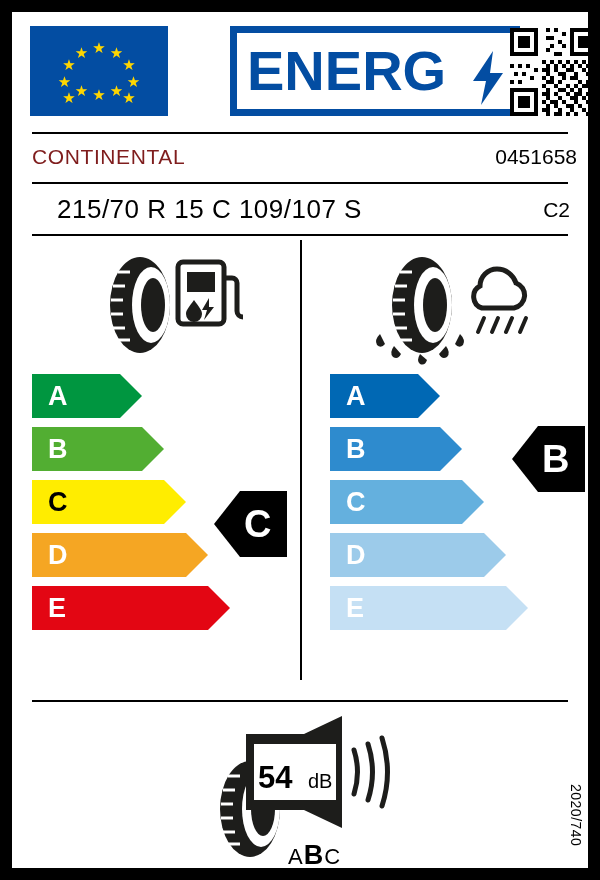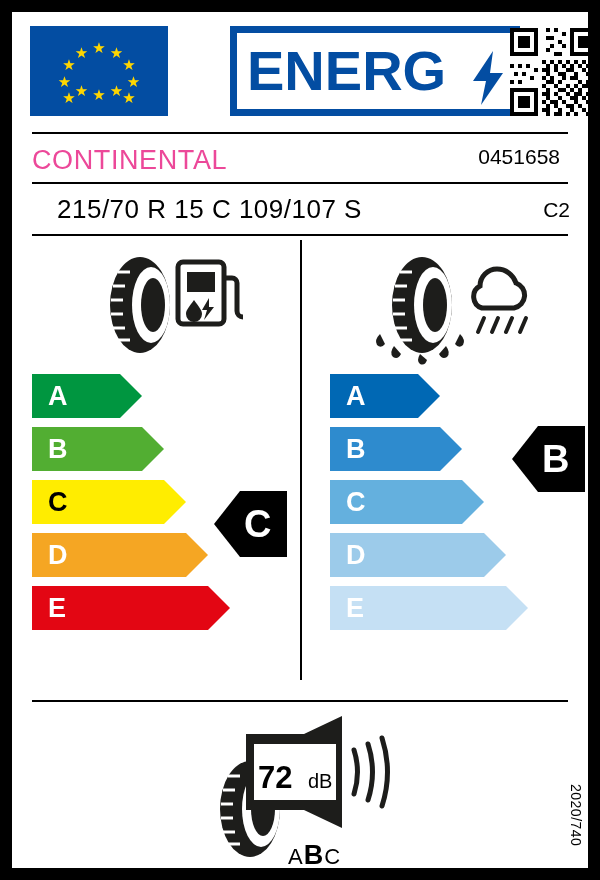--- a/index.html
+++ b/index.html
@@ -66,27 +66,27 @@
 
   
   .rule {
     position: absolute;
     background: #000;
     height: 2px;
   }
   .brand {
     position: absolute;
     left: 20px; top: 133px;
-    font-size: 27px;
+    font-size: 21px;
     letter-spacing: 0.6px;
-    color: #ec4899;
+    color: #7f1d1d;
   }
   .model-id {
     position: absolute;
-    right: 28px; top: 133px;
+    right: 11px; top: 133px;
     font-size: 21px;
     color: #000;
   }
   .tyre-size {
     position: absolute;
     left: 20px; top: 182px;
     font-size: 26px;
     color: #000;
     letter-spacing: 0.5px;
     margin-left: 25px;
@@ -535,21 +535,21 @@
       <path d="M44 20 h58 l38 -18 v112 l-38 -18 h-58 z" fill="#1d1d1b"></path>
       <rect x="52" y="30" width="82" height="56" fill="#fff"></rect>
     </g>
     <g fill="none" stroke="#1d1d1b" stroke-width="5" stroke-linecap="round">
       <path d="M152 36 q7 22 0 44"></path>
       <path d="M166 30 q9 28 0 56"></path>
       <path d="M180 24 q11 34 0 68"></path>
     </g>
   </svg>
 
-  <div class="noise-db" style="left:246px; top:748px;">72</div>
+  <div class="noise-db" style="left:246px; top:748px;">54</div>
   <div class="noise-unit" style="left:296px; top:758px;">dB</div>
 
   <div class="noise-classes">
     <span>A</span><b>B</b><span>C</span>
   </div>
 
   <div class="reg-code">2020/740</div>
 
 </div>
 

